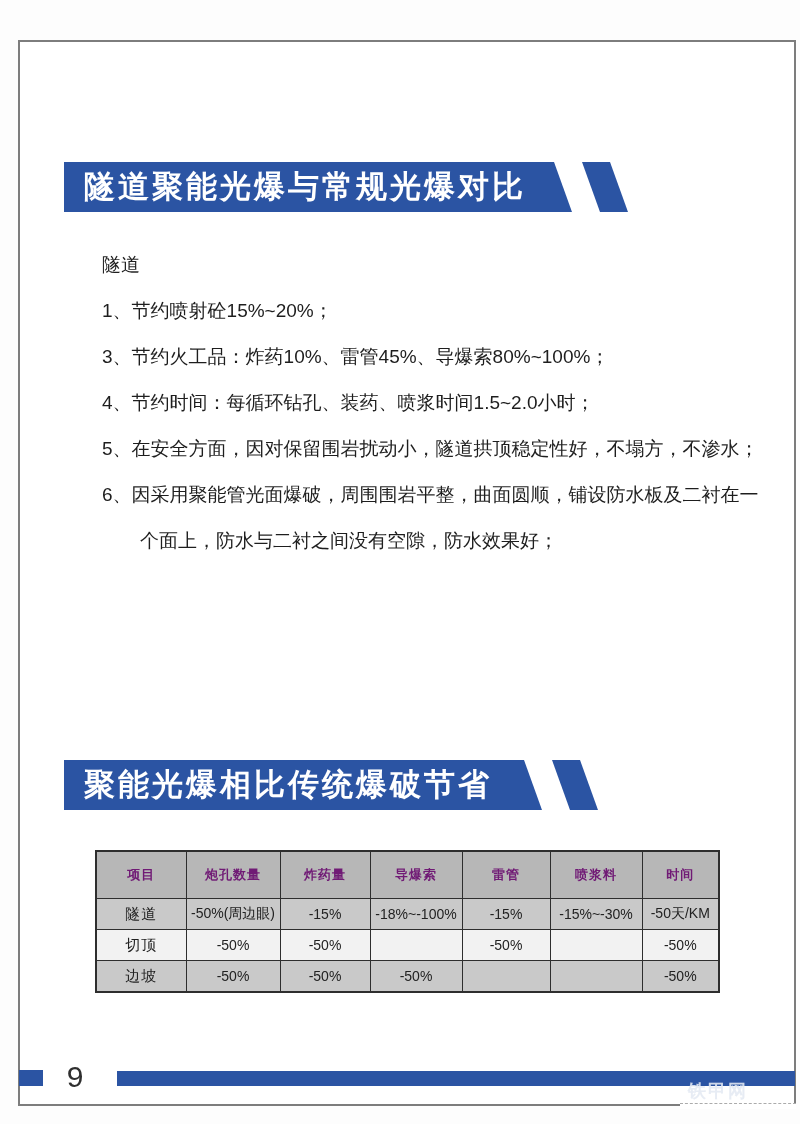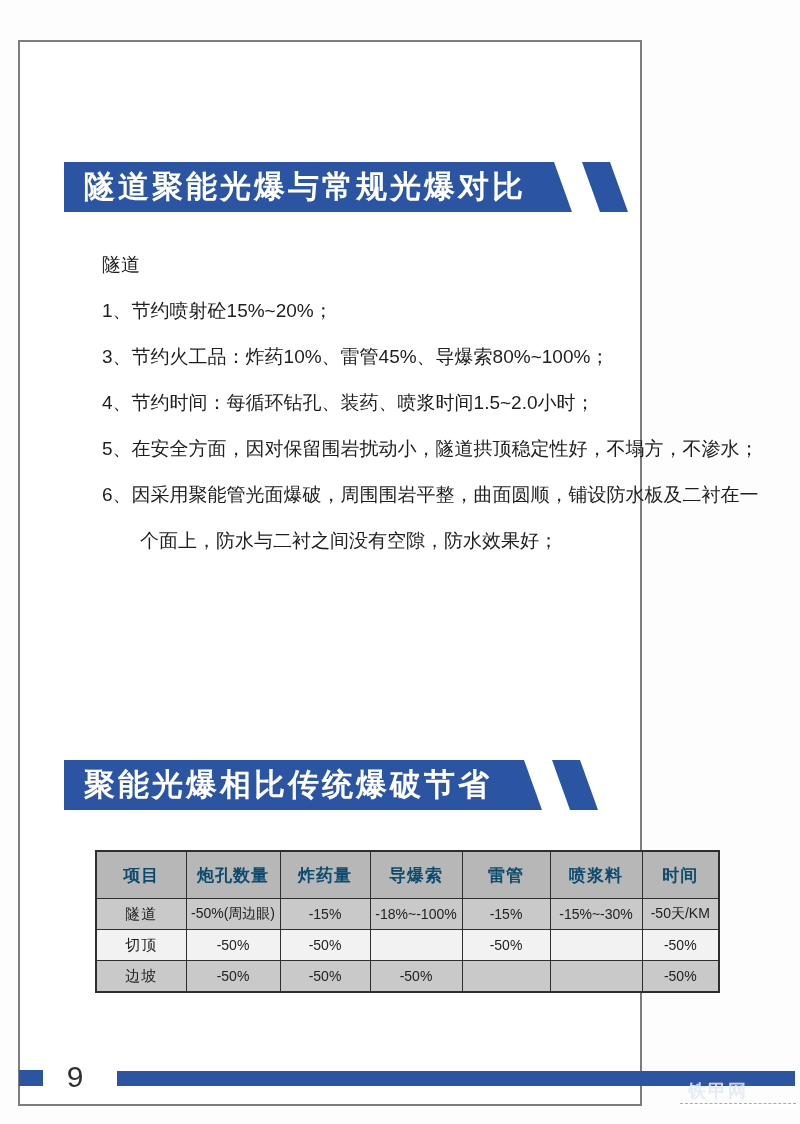--- a/index.html
+++ b/index.html
@@ -3,21 +3,21 @@
 <meta charset="utf-8">
 <style>
   html,body{margin:0;padding:0;}
   body{
     width:800px;height:1124px;position:relative;background:#fdfdfd;
     font-family:"Liberation Sans","DejaVu Sans",sans-serif;
     overflow:hidden;
     --banner-blue:#2b54a3;--header-bg:#b7b7b7;--row-dark:#c9c9c9;--row-light:#f2f2f2;
   }
   .page-frame{
-    position:absolute;left:18px;top:40px;width:624px;height:1066px;
+    position:absolute;left:18px;top:40px;width:778px;height:1066px;
     border:2px solid #7d7d7d;background:#ffffff;box-sizing:border-box;
   }
   
   .banner{position:absolute;left:44px;height:50px;}
   .banner .bar{
     position:absolute;left:0;top:0;height:50px;background:var(--banner-blue);
     clip-path:polygon(0 0, calc(100% - 18px) 0, 100% 100%, 0 100%);
     display:flex;align-items:center;padding-left:20px;box-sizing:border-box;
   }
   .banner .bar .title{
@@ -46,21 +46,21 @@
     position:absolute;left:75px;top:808px;width:623px;
     border-collapse:collapse;table-layout:fixed;
     border:2px solid #2e2e2e;
   }
   .savings-table th,.savings-table td{
     border:1.5px solid #2e2e2e;text-align:center;vertical-align:middle;
     white-space:nowrap;overflow:visible;padding:0;
   }
   .savings-table th{
     height:46px;background:var(--header-bg);
-    font-size:17px;font-weight:600;color:#0c4a6e;letter-spacing:1px;
+    font-size:13px;font-weight:600;color:#701a75;letter-spacing:1px;
   }
   .savings-table td{height:30px;font-size:14px;color:#222222;}
   .savings-table tr.dark td{background:var(--row-dark);}
   .savings-table tr.light td{background:var(--row-light);}
   .savings-table td.row-label{font-size:15px;letter-spacing:1px;}
 
   .footer-square{position:absolute;left:19px;top:1070px;width:24px;height:16px;background:var(--banner-blue);}
   .page-number{position:absolute;left:58px;top:1060px;width:34px;text-align:center;
     font-size:30px;color:#2f2f2f;font-family:"Liberation Sans",sans-serif;}
   .footer-bar{position:absolute;left:117px;top:1071px;width:678px;height:15px;background:var(--banner-blue);}

